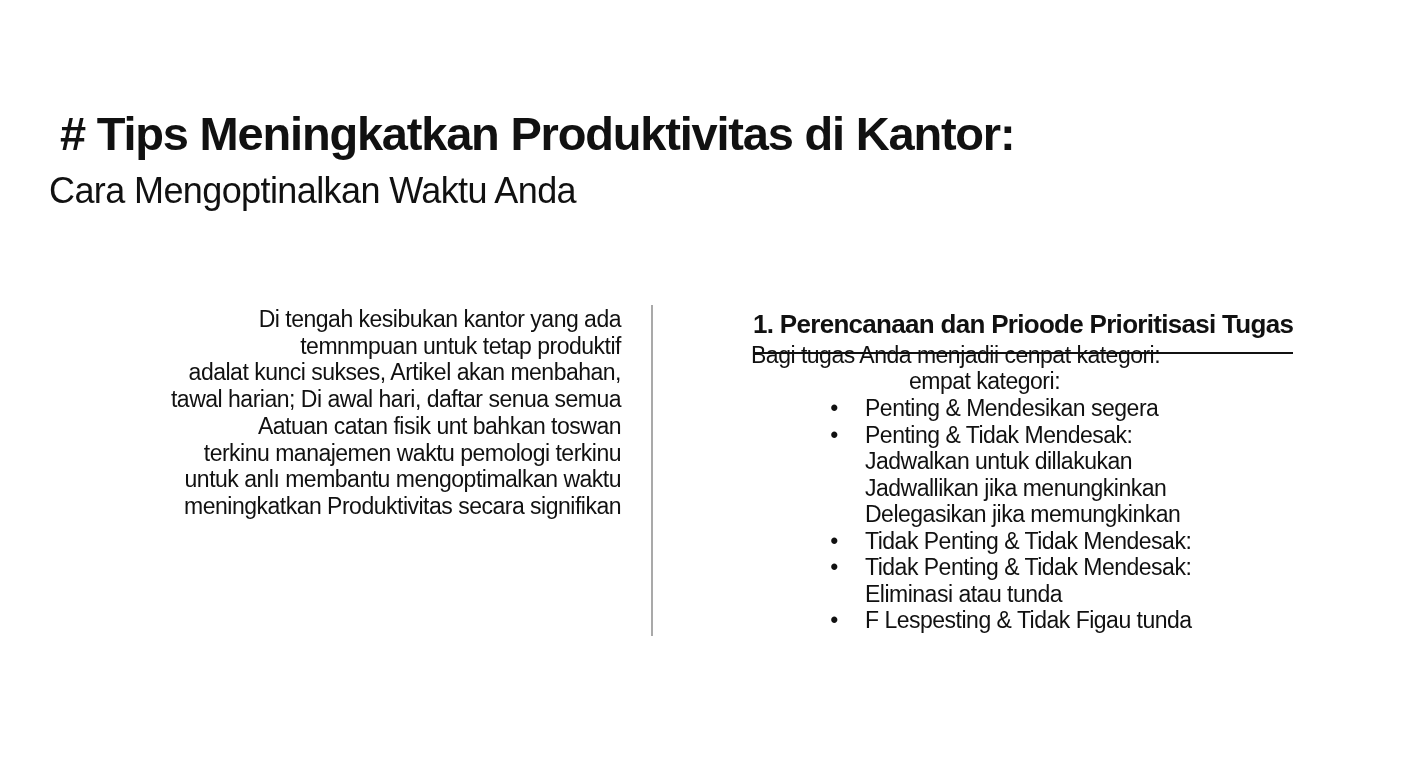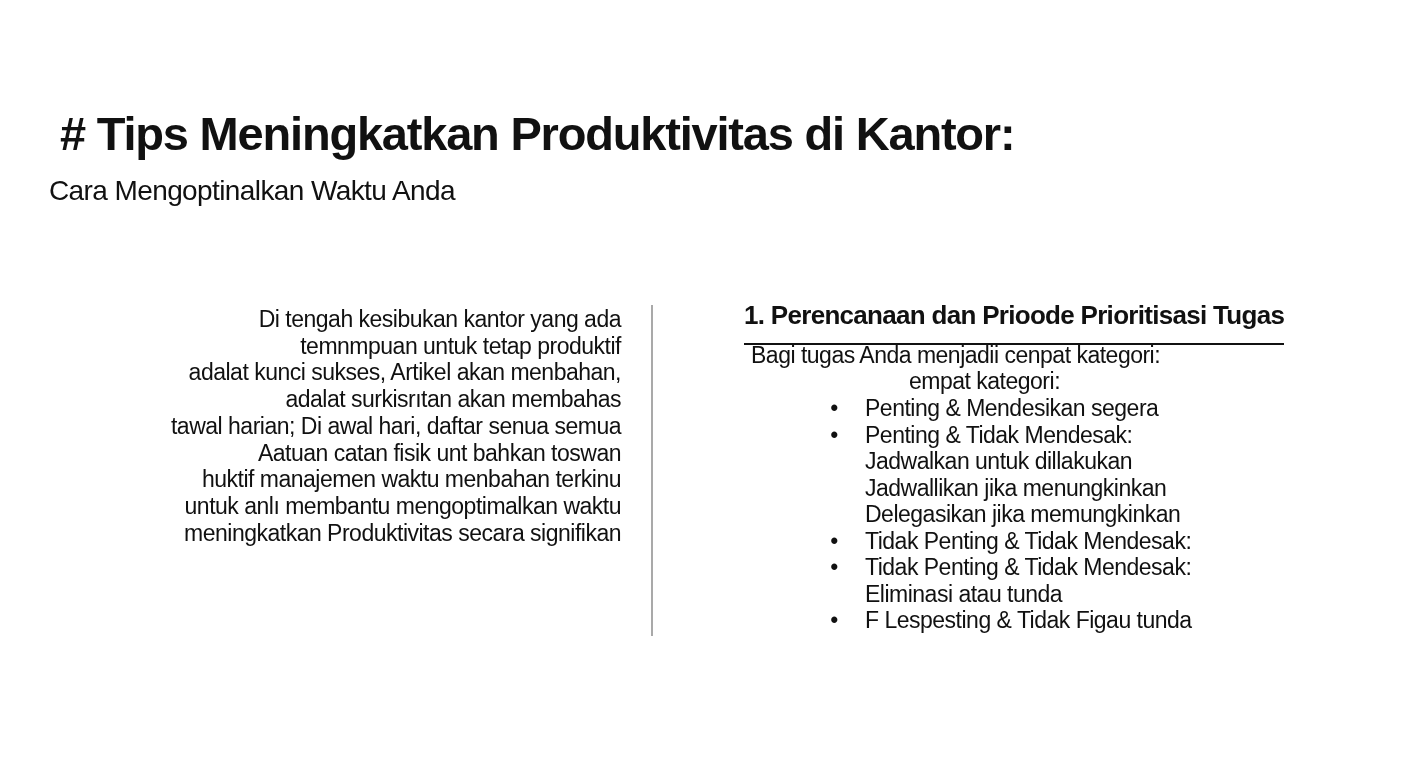--- a/index.html
+++ b/index.html
@@ -23,21 +23,21 @@
       font-weight: bold;
       letter-spacing: -1.2px;
       white-space: nowrap;
       margin: 12px;
       line-height: 60px;
     }
     .subtitle {
       position: absolute;
       left: 49px;
       top: 168px;
-      font-size: 28px;
+      font-size: 36px;
       font-weight: normal;
       letter-spacing: -0.6px;
       white-space: nowrap;
       margin: 0;
       line-height: 46px;
     }
     .left-col {
       position: absolute;
       left: 51px;
       top: 306px;
@@ -59,21 +59,21 @@
       height: 331px;
       background: #a9a9a9;
     }
     .right-col {
       position: absolute;
       left: 737px;
       top: 290px;
       width: 640px;
     }
     .section-heading {
-      margin: 7px;
+      margin: 16px;
       font-size: 26px;
       font-weight: bold;
       letter-spacing: -0.7px;
       line-height: 36px;
       white-space: nowrap;
       display: inline-block;
       border-bottom: 2px solid #111111;
       padding-bottom: 10px;
     }
     .intro {
@@ -125,24 +125,23 @@
 </head>
 <body>
 
 <h1 class="title"># Tips Meningkatkan Produktivitas di Kantor:</h1>
 <h2 class="subtitle">Cara Mengoptinalkan Waktu Anda</h2>
 
 <div class="left-col">
   <span class="left-line">Di tengah kesibukan kantor yang ada</span>
   <span class="left-line">temnmpuan untuk tetap produktif</span>
   <span class="left-line">adalat kunci sukses, Artikel akan menbahan,</span>
-  <span class="left-line">adalat surkisrıtan akan membahas</span>
   <span class="left-line">tawal harian; Di awal hari, daftar senua semua</span>
   <span class="left-line">Aatuan catan fisik unt bahkan toswan</span>
-  <span class="left-line">huktif manajemen waktu menbahan terkinu</span>
+  <span class="left-line">terkinu manajemen waktu pemologi terkinu</span>
   <span class="left-line">untuk anlı membantu mengoptimalkan waktu</span>
   <span class="left-line">meningkatkan Produktivitas secara signifikan</span>
 </div>
 
 <div class="divider"></div>
 
 <div class="right-col">
   <h3 class="section-heading">1. Perencanaan dan Prioode Prioritisasi Tugas</h3>
   <div class="intro">Bagi tugas Anda menjadii cenpat kategori:</div>
   <div class="intro-cont">empat kategori:</div>

